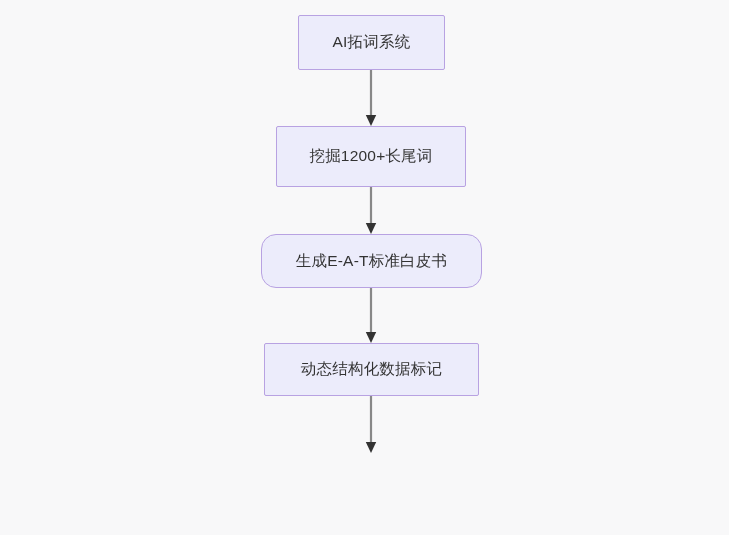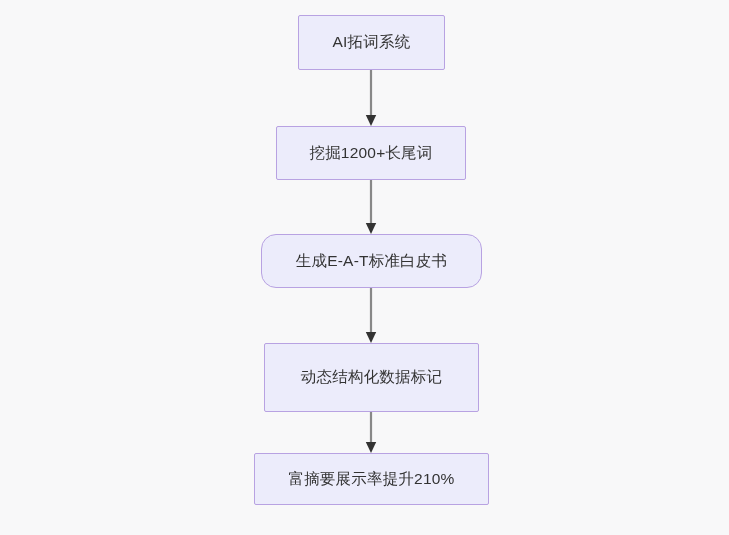--- a/index.html
+++ b/index.html
@@ -77,29 +77,26 @@
     <svg width="14" height="57" viewBox="0 0 14 57" xmlns="http://www.w3.org/2000/svg">
       <line x1="7" y1="0" x2="7" y2="49" stroke="#888888" stroke-width="2.2"></line>
       <polygon points="7,57 1.8,46 12.2,46" fill="#333333"></polygon>
     </svg>
   </div>
 
   <div class="node" style="left:298px; top:15px; width:147px; height:55px;">
     <span class="node-label">AI拓词系统</span>
   </div>
 
-  <div class="node" style="left:276px; top:126px; width:190px; height:54px;">
+  <div class="node" style="left:276px; top:126px; width:190px; height:61px;">
     <span class="node-label">挖掘1200+长尾词</span>
   </div>
 
   <div class="node" style="left:261px; top:234px; width:221px; height:54px;border-radius:15px;">
     <span class="node-label">生成E-A-T标准白皮书</span>
   </div>
 
-  <div class="node" style="left:264px; top:343px; width:215px; height:69px;">
+  <div class="node" style="left:264px; top:343px; width:215px; height:53px;">
     <span class="node-label">动态结构化数据标记</span>
   </div>
 
-  <div class="node" style="left:254px; top:453px; width:235px; height:52px;">
-    <span class="node-label">富摘要展示率提升210%</span>
-  </div>
 
 </div>
 
 </body></html>

